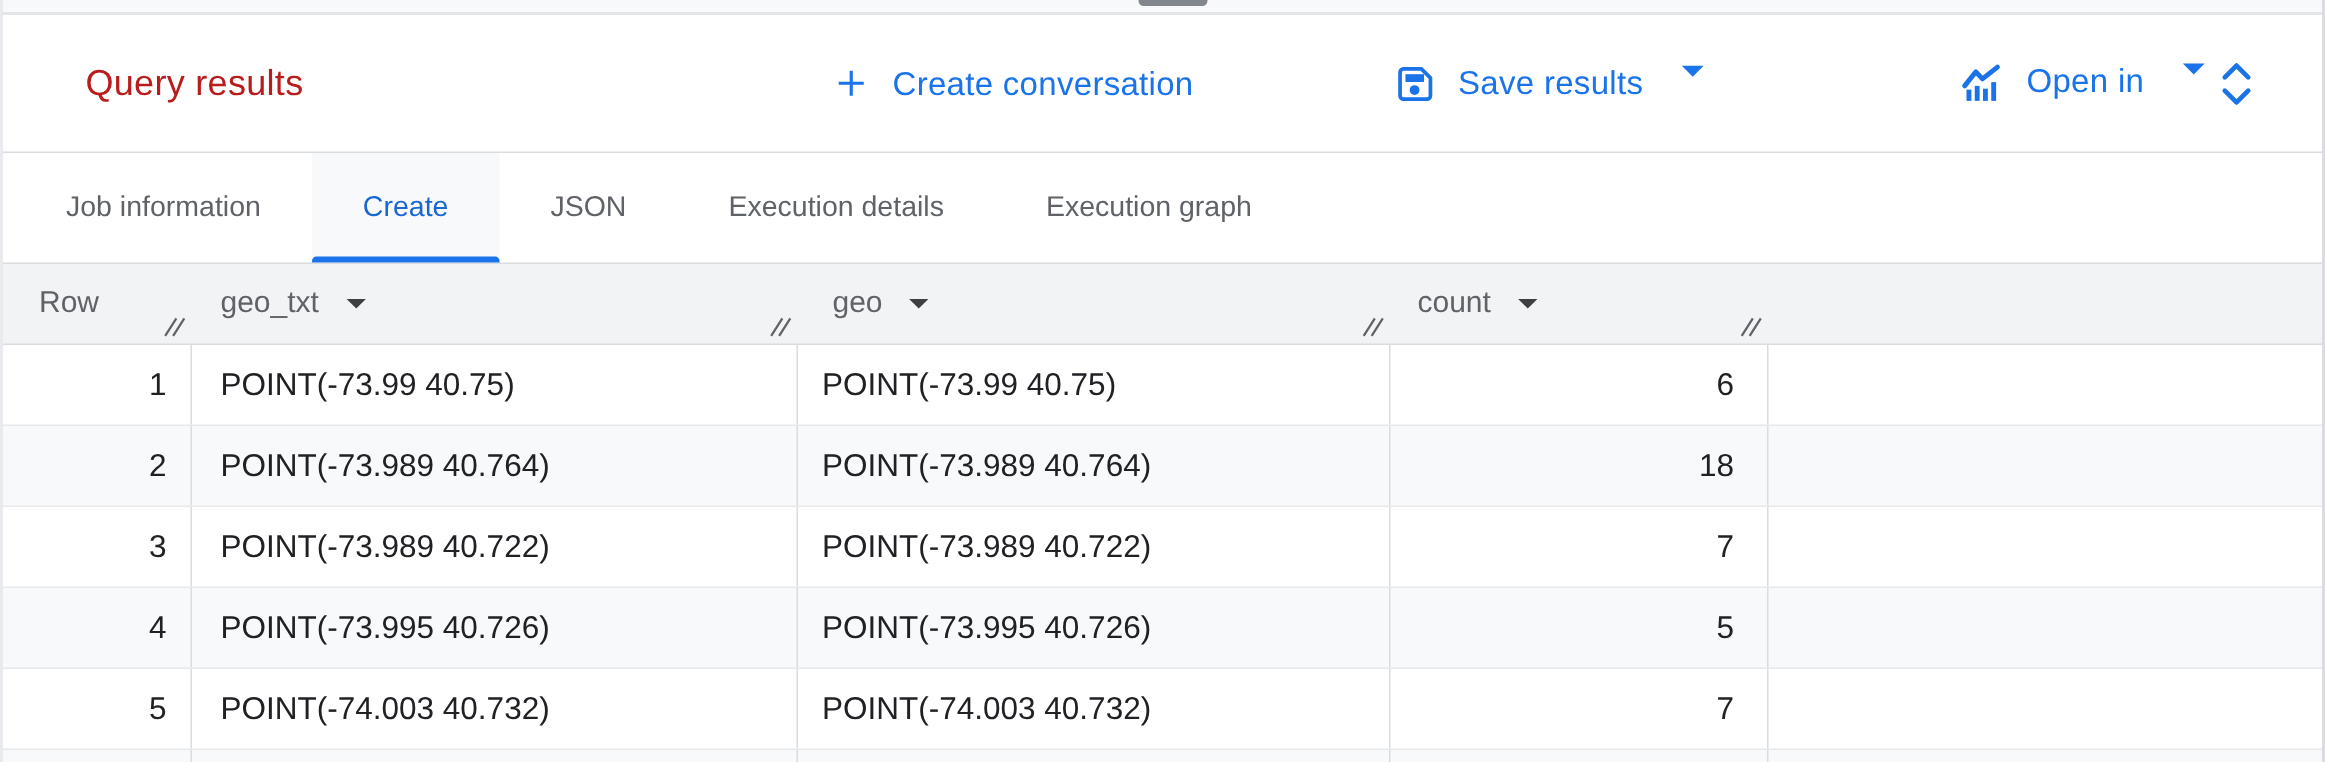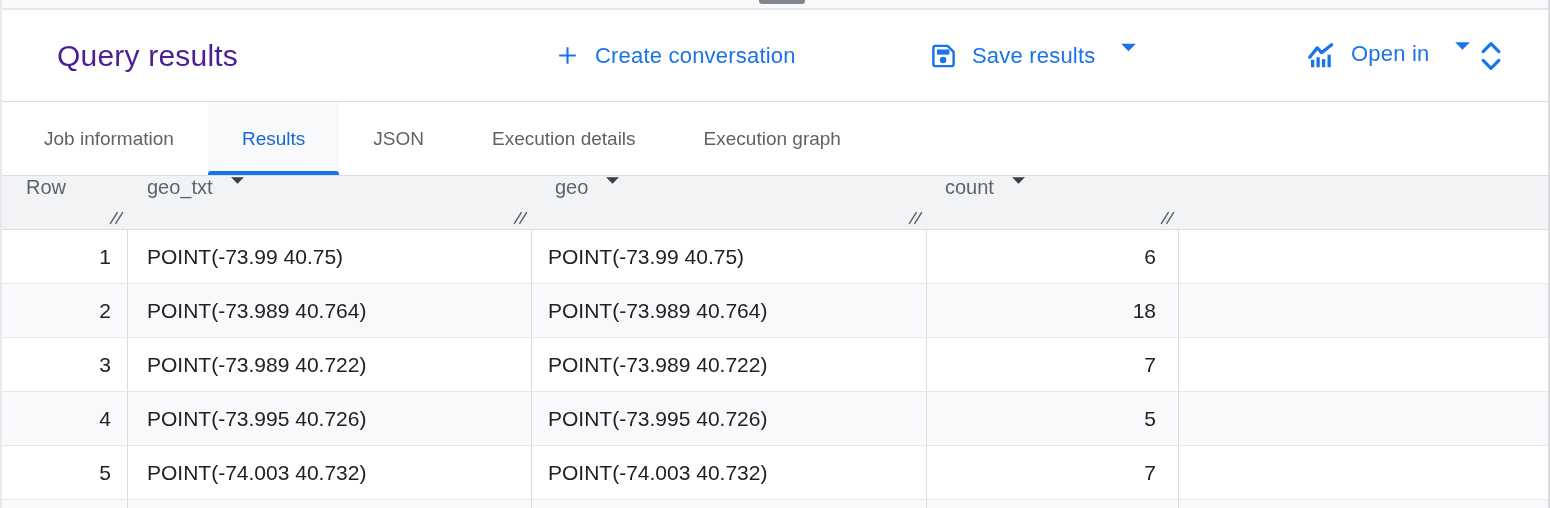--- a/index.html
+++ b/index.html
@@ -12,21 +12,21 @@
   }
 
   
   .top-strip { height:10px; background:#f8f9fa; border-bottom:2px solid #e4e6e9; position:relative; }
   .drag-handle { position:absolute; left:757px; top:-3px; width:46px; height:7px;
     background:#82878d; border-radius:4px; }
 
   
   .qr-header { height:92px; border-bottom:1px solid #dadce0; position:relative; display:flex; align-items:center; }
   .qr-title { position:absolute; left:55px; top:50%; transform:translateY(-50%);
-    font-size:30px; letter-spacing:.2px; color:#4c1d95; font-weight:400; }
+    font-size:24px; letter-spacing:.2px; color:#b91c1c; font-weight:400; }
   .action { position:absolute; top:50%; transform:translateY(-50%);
     display:flex; gap:15px;
     color:#1a73e8; font-size:22px; font-weight:500; letter-spacing:.2px;
     background:none; border:none; cursor:pointer; font-family:inherit; white-space:nowrap; }
   .action .caret { margin-left:10px; display:flex; }
   .act-create { left:553px; }
   .act-save { left:928px; }
   .act-open { left:1304px; }
   .act-expand { left:1476px; }
   .icon { display:flex; align-items:center; justify-content:center; }
@@ -35,21 +35,21 @@
   .tabs { height:74px; border-bottom:1px solid #dadce0; display:flex; align-items:stretch; padding-left:8px; }
   .tab { display:flex; align-items:center; padding:0 34px; font-size:19px; color:#5f6368;
     position:relative; cursor:pointer; background:none; border:none; font-family:inherit; white-space:nowrap; }
   .tab.active { color:#1967d2; font-weight:500; background:#f8f9fa; }
   .tab.active::after { content:""; position:absolute; left:0; right:0; bottom:0; height:4px;
     background:#1a73e8; border-radius:3px 3px 0 0; }
 
   
   .tbl-header { height:54px; background:#f1f3f4; border-bottom:1px solid #dadce0;
     display:flex; color:#5f6368; font-size:20px; }
-  .th { display:flex; position:relative; }
+  .th { display:flex; align-items:center; position:relative; }
   .th-row   { width:126px; padding-left:24px; }
   .th-geotxt{ width:404px; padding-left:19px; }
   .th-geo   { width:395px; padding-left:23px; }
   .th-count { width:252px; padding-left:18px; }
   .th-fill  { flex:1; }
   .sort-caret { margin-left:17px; display:flex; }
   .resize-handle { position:absolute; right:3px; bottom:3px; display:flex; cursor:col-resize; }
 
   .tr { height:54px; display:flex; border-bottom:1px solid #e6e8ea; font-size:21px; color:#202124; background:#fff; }
   .tr.alt { background:#f8f9fa; }
@@ -120,21 +120,21 @@
       <svg width="26" height="38" viewBox="0 0 22 34">
         <path d="M4 13L11 6l7 7" fill="none" stroke="#1a73e8" stroke-width="2.8" stroke-linecap="round" stroke-linejoin="round"></path>
         <path d="M4 21l7 7 7-7" fill="none" stroke="#1a73e8" stroke-width="2.8" stroke-linecap="round" stroke-linejoin="round"></path>
       </svg>
     </span>
   </button>
 </div>
 
 <div class="tabs">
   <button class="tab">Job information</button>
-  <button class="tab active">Results</button>
+  <button class="tab active">Create</button>
   <button class="tab">JSON</button>
   <button class="tab">Execution details</button>
   <button class="tab">Execution graph</button>
 </div>
 
 <div class="tbl-header">
   <div class="th th-row">
     <span>Row</span>
     <span class="resize-handle">
       <svg width="17" height="17" viewBox="0 0 16 16">

